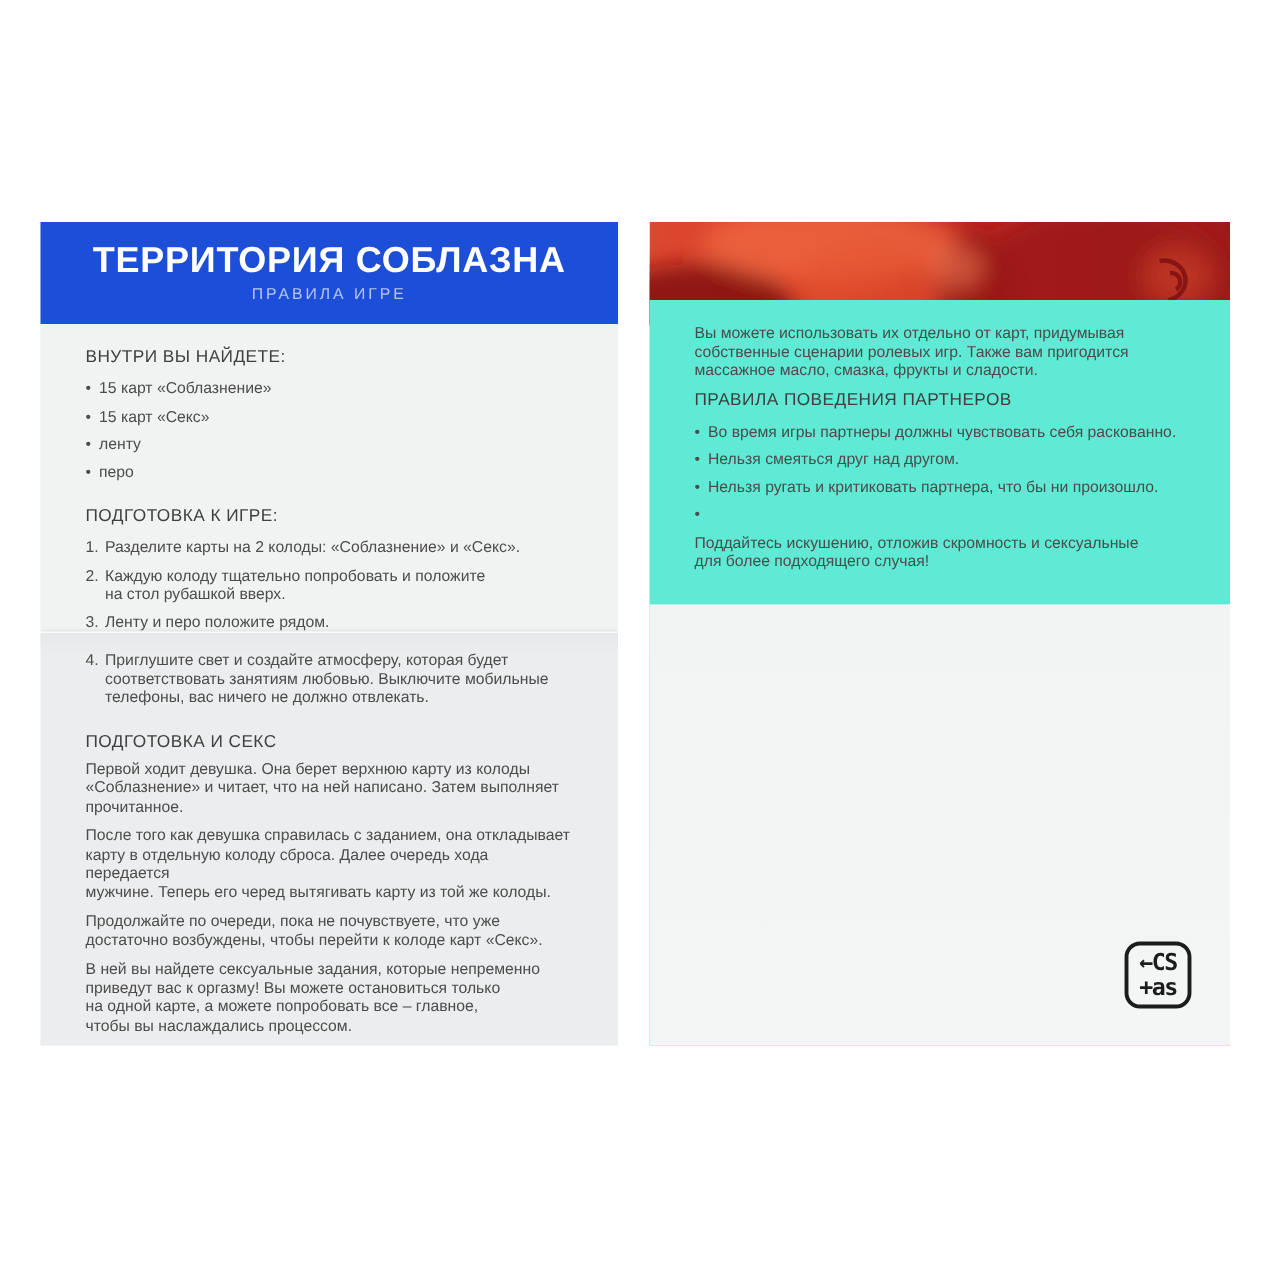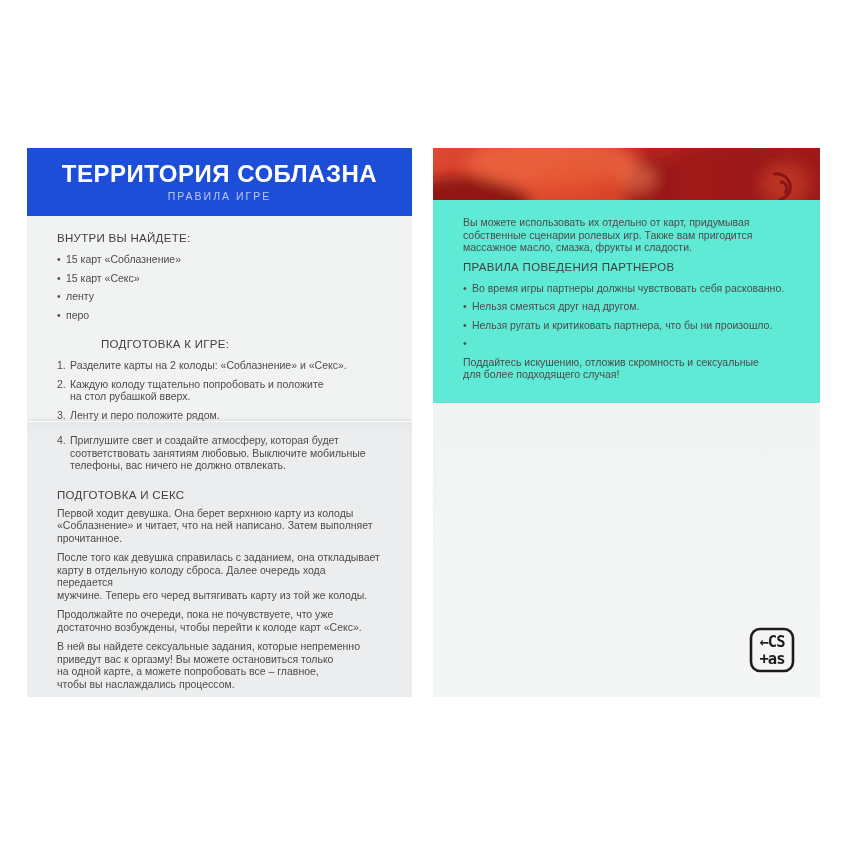--- a/index.html
+++ b/index.html
@@ -62,21 +62,21 @@
   ul.dots li{display:flex;margin-bottom:6px;}
   ul.dots .dot{
     width:9px;flex:0 0 9px;color:#4c4c4c;font-size:10.5px;line-height:12.5px;
   }
   ol.steps li{display:flex;margin-bottom:6px;}
   ol.steps .num{
     flex:0 0 13px;width:13px;font-size:10.5px;line-height:12.5px;color:#4c4c4c;
   }
 
   
-  .mt-section{margin-top:17px;margin-bottom:8px;margin-left:44px;}
+  .mt-section{margin-top:17px;margin-bottom:8px;}
   .mb-head{margin-bottom:8px;}
   .step-gap{margin-top:13px !important;}
   .sed-head{margin-top:17px;margin-bottom:5px;}
   .intro{margin-top:4px;}
   .rules-head{margin-top:6px;margin-bottom:8px;}
   .outro{margin-top:9px;}
 
   
   .kiss{display:block;width:387px;height:69px;}
 

